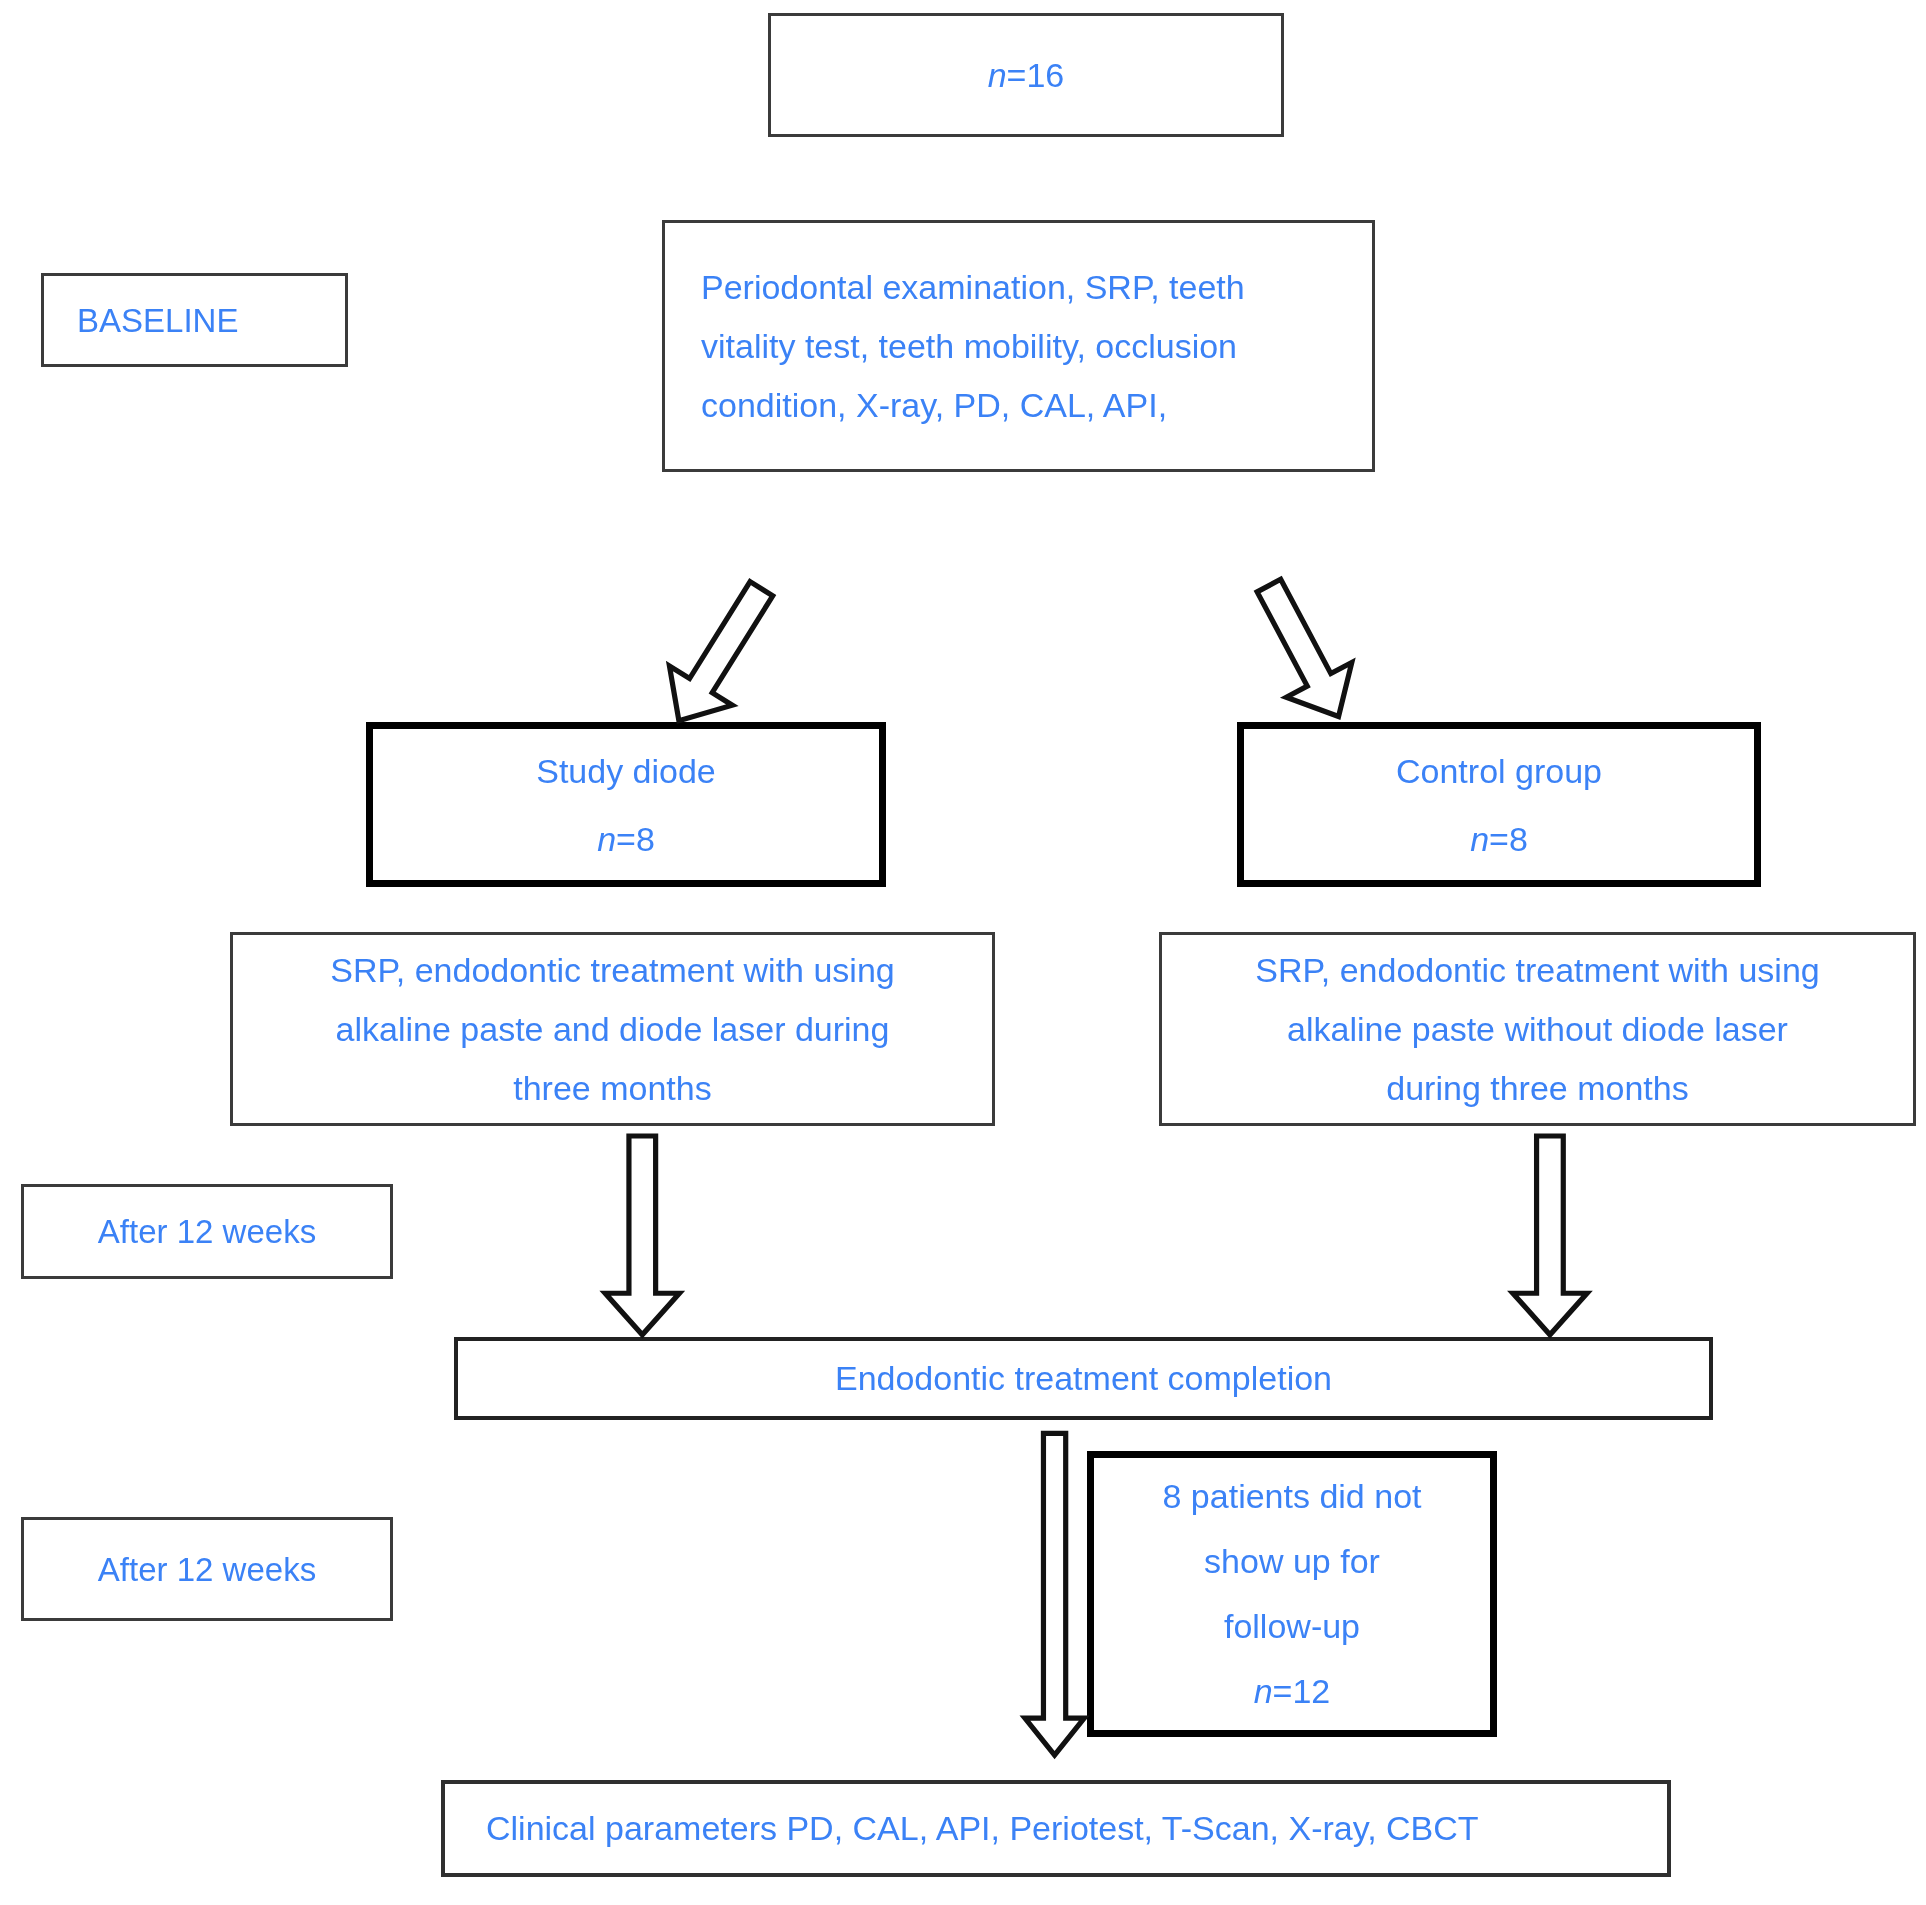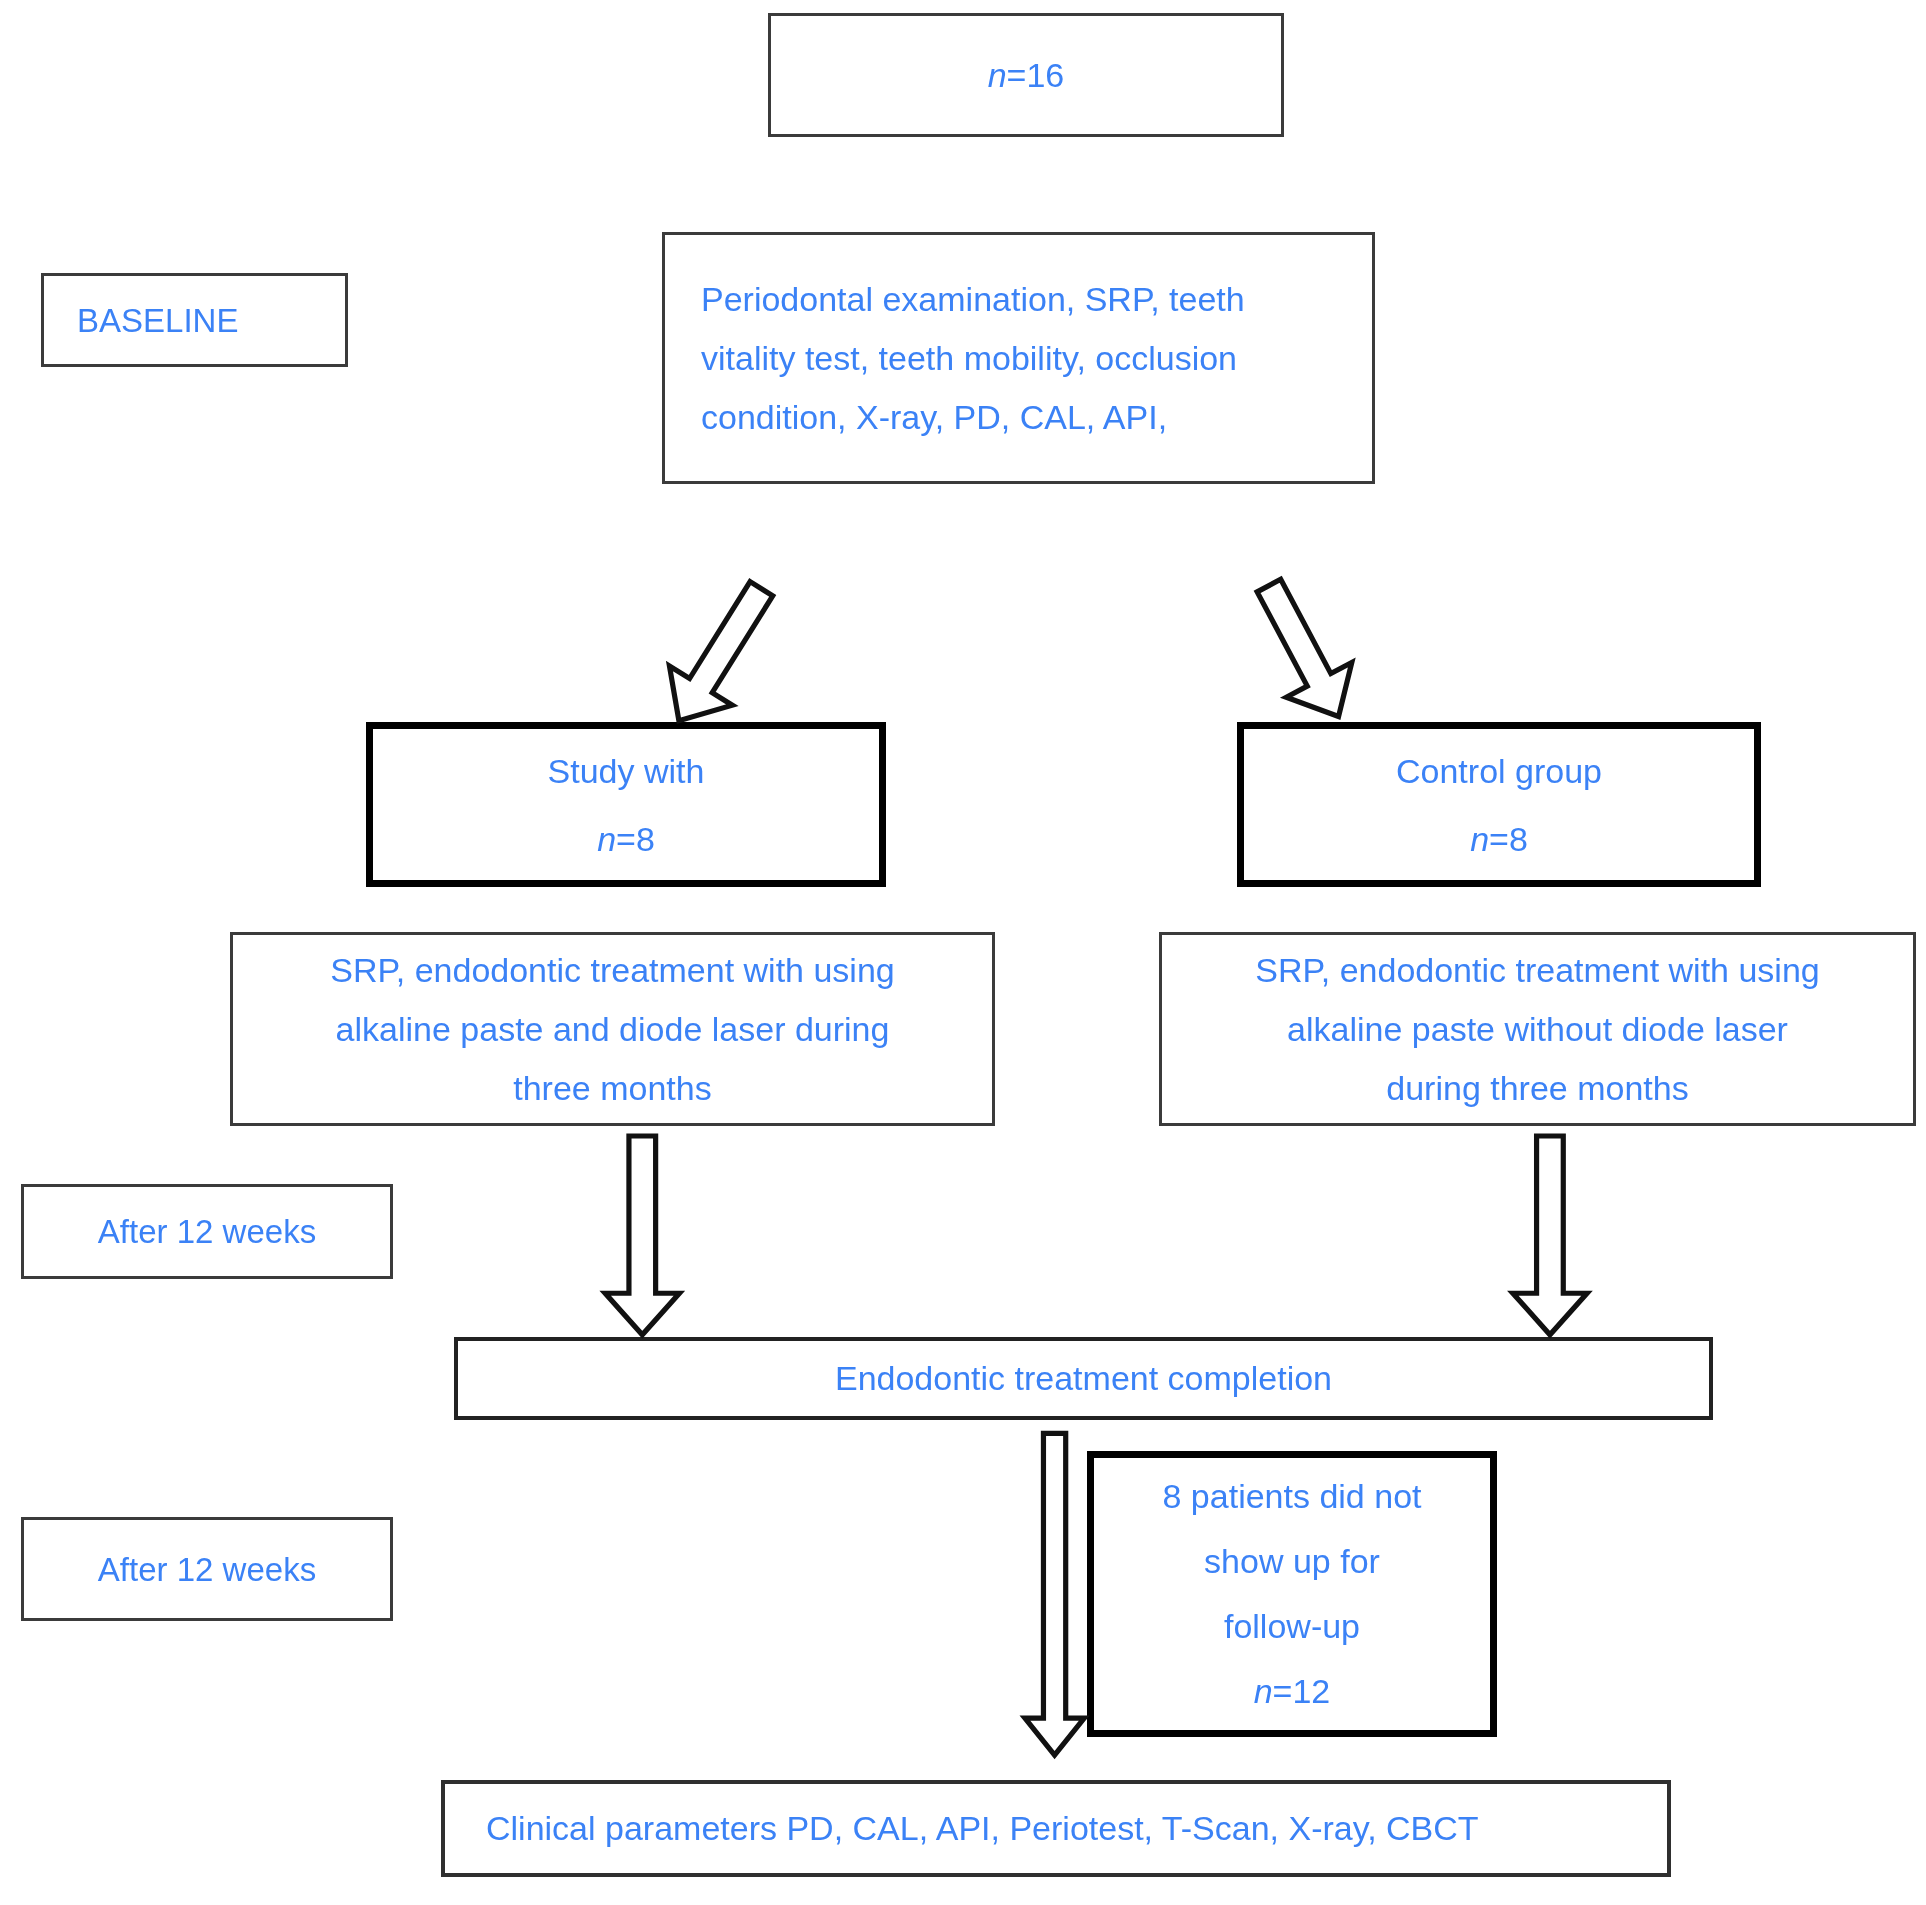--- a/index.html
+++ b/index.html
@@ -54,28 +54,28 @@
   <div class="box center t46" style="left:768px; top:13.4px; width:516px; height:124px;">
     <div>
       <span class="it">n</span><span>=16</span>
     </div>
   </div>
 
   <div class="box leftalign t44" style="left:41px; top:237px; width:307px; height:94px; padding-left:33px;margin-top:36px;">
     <div>BASELINE</div>
   </div>
 
-  <div class="box leftalign t46" style="left:662px; top:232px; width:713px; height:252px; padding-left:36px;">
+  <div class="box leftalign t46" style="left:662px; top:220px; width:713px; height:252px; padding-left:36px;">
     <div>Periodontal examination, SRP, teeth</div>
     <div>vitality test, teeth mobility, occlusion</div>
     <div>condition, X-ray, PD, CAL, API,</div>
   </div>
 
   <div class="box thick center groupline" style="left:366px; top:722px; width:520px; height:165px;">
-    <div>Study with</div>
+    <div>Study diode</div>
     <div>
       <span class="it">n</span><span>=8</span>
     </div>
   </div>
 
   <div class="box thick center groupline" style="left:1237px; top:722px; width:524px; height:165px;">
     <div>Control group</div>
     <div>
       <span class="it">n</span><span>=8</span>
     </div>

